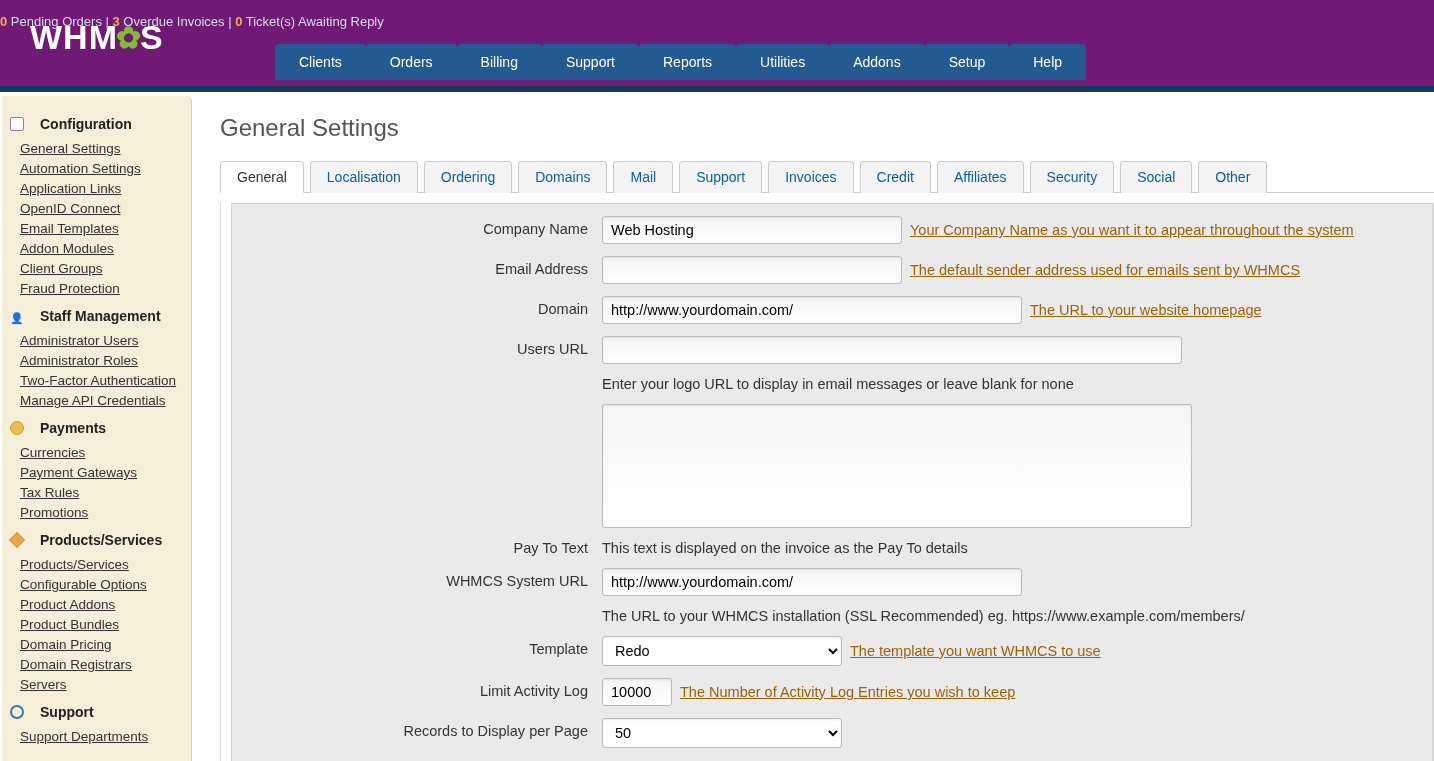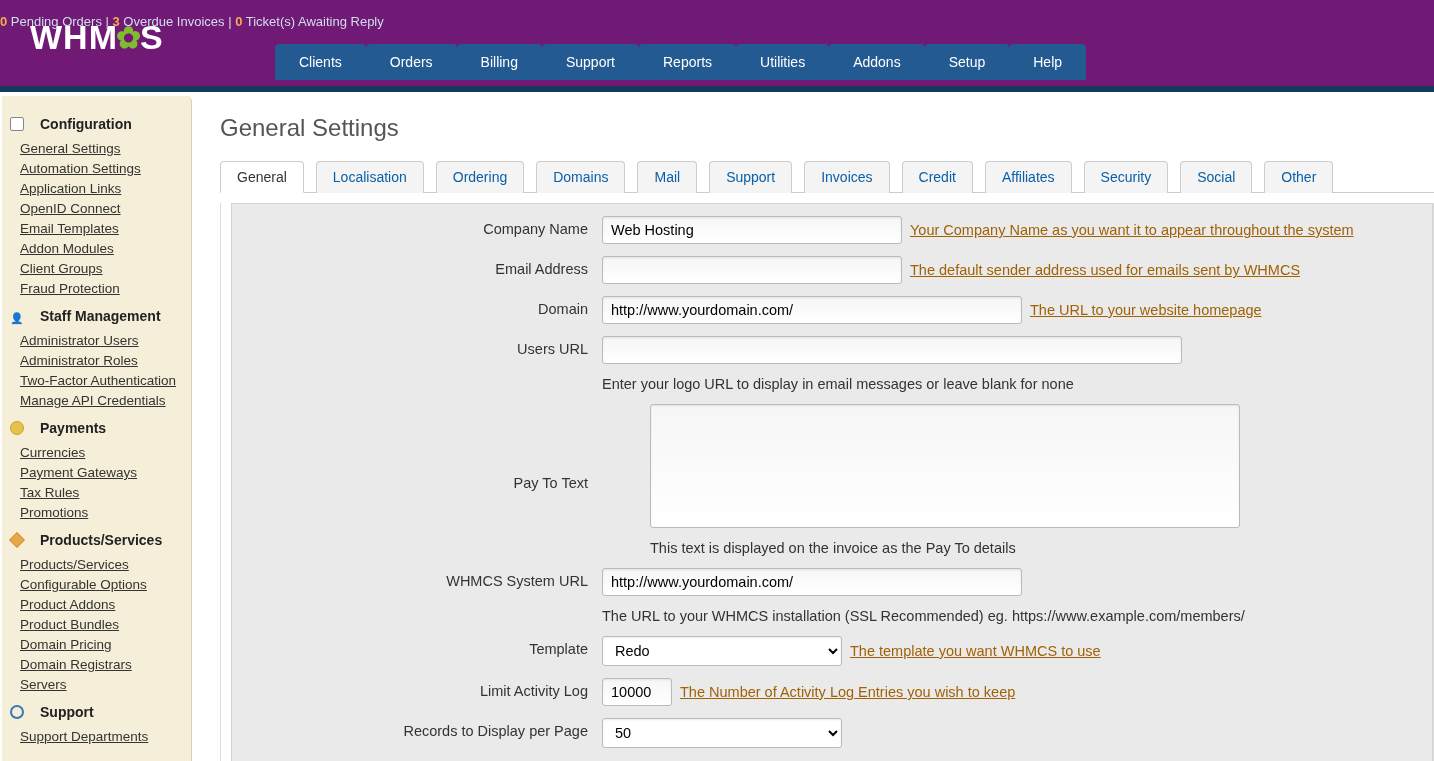--- a/index.html
+++ b/index.html
@@ -19,29 +19,29 @@
 .sidebar { width: 190px; background: #f5eed8; border-right: 1px solid #d9cfa8; min-height: 675px; padding: 10px 0 20px 6px; border-radius: 0 6px 0 0; margin: 4px 0 0 2px; }
 .sidebar h3 { font-size: 14px; font-weight: 700; color: #222; margin: 10px 0 6px 2px; display: flex; align-items: center; gap: 16px; }
 .sidebar h3 .ic { width: 14px; height: 14px; display: inline-block; }
 .sidebar ul { list-style: none; margin: 0 0 8px 12px; }
 .sidebar li { padding: 2px 0; }
 .sidebar a { color: #333; text-decoration: underline; font-size: 13.5px; }
 
 .content { flex: 1; padding: 18px 0 0 18px; background: #fff; margin: 4px 0 0 10px; border-radius: 6px 0 0 0; }
 .content h1 { font-size: 24px; font-weight: 400; color: #555; margin-bottom: 18px; }
 
-.tabs { display: flex; gap: 12px; border-bottom: 1px solid #ccc; }
+.tabs { display: flex; gap: 6px; border-bottom: 1px solid #ccc; }
 .tabs a { padding: 7px 16px; background: #f4f4f4; border: 1px solid #ccc; border-bottom: none; border-radius: 4px 4px 0 0; color: #0a5fa8; text-decoration: none; font-size: 14px; position: relative; top: 1px; }
 .tabs a.active { background: #fff; color: #333; border-bottom: 1px solid #fff; }
 
 .form-area { border: 1px solid #ddd; border-top: none; padding: 0; margin-right: 0; }
 .form-area .inner { background: #eaeaea; border: 1px solid #d3d3d3; margin: 10px 0 0 10px; padding: 6px 0; }
 
 .row { display: flex; align-items: flex-start; padding: 6px 10px 6px 0; }
-.row.tall { align-items: center; gap: 48px; }
+.row.tall { align-items: flex-end; }
 .lbl { width: 370px; text-align: right; padding-right: 14px; padding-top: 5px; font-size: 14.5px; color: #333; flex-shrink: 0; }
 .fld { flex: 1; display: flex; align-items: center; flex-wrap: wrap; gap: 8px; }
 .fld input[type=text], .fld textarea, .fld select { border: 1px solid #bbb; border-radius: 3px; padding: 5px 8px; font-size: 14.5px; background: linear-gradient(#f6f6f6, #fff); box-shadow: inset 0 1px 2px rgba(0,0,0,0.08); font-family: Liberation Sans, sans-serif; }
 .fld textarea { width: 590px; height: 124px; resize: none; }
 .fld select { background: #fff; height: 30px; }
 .hint { color: #a16207; font-size: 14.5px; text-decoration: underline; }
 .subhint { color: #333; font-size: 14.5px; display: block; width: 100%; margin-top: 4px; }
 .w300 { width: 300px; }
 .w420 { width: 420px; }
 .w580 { width: 580px; }

